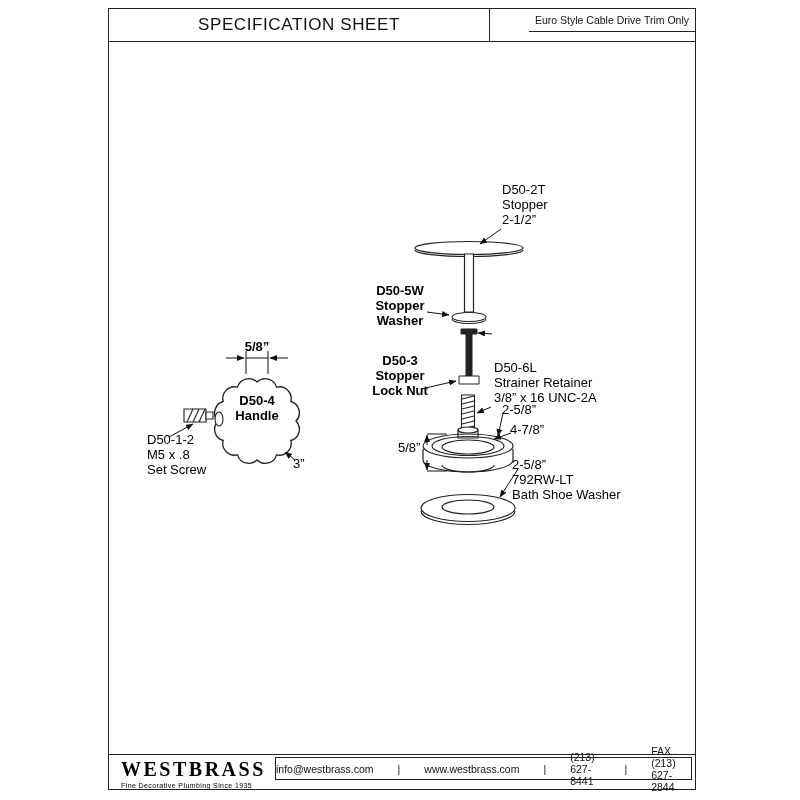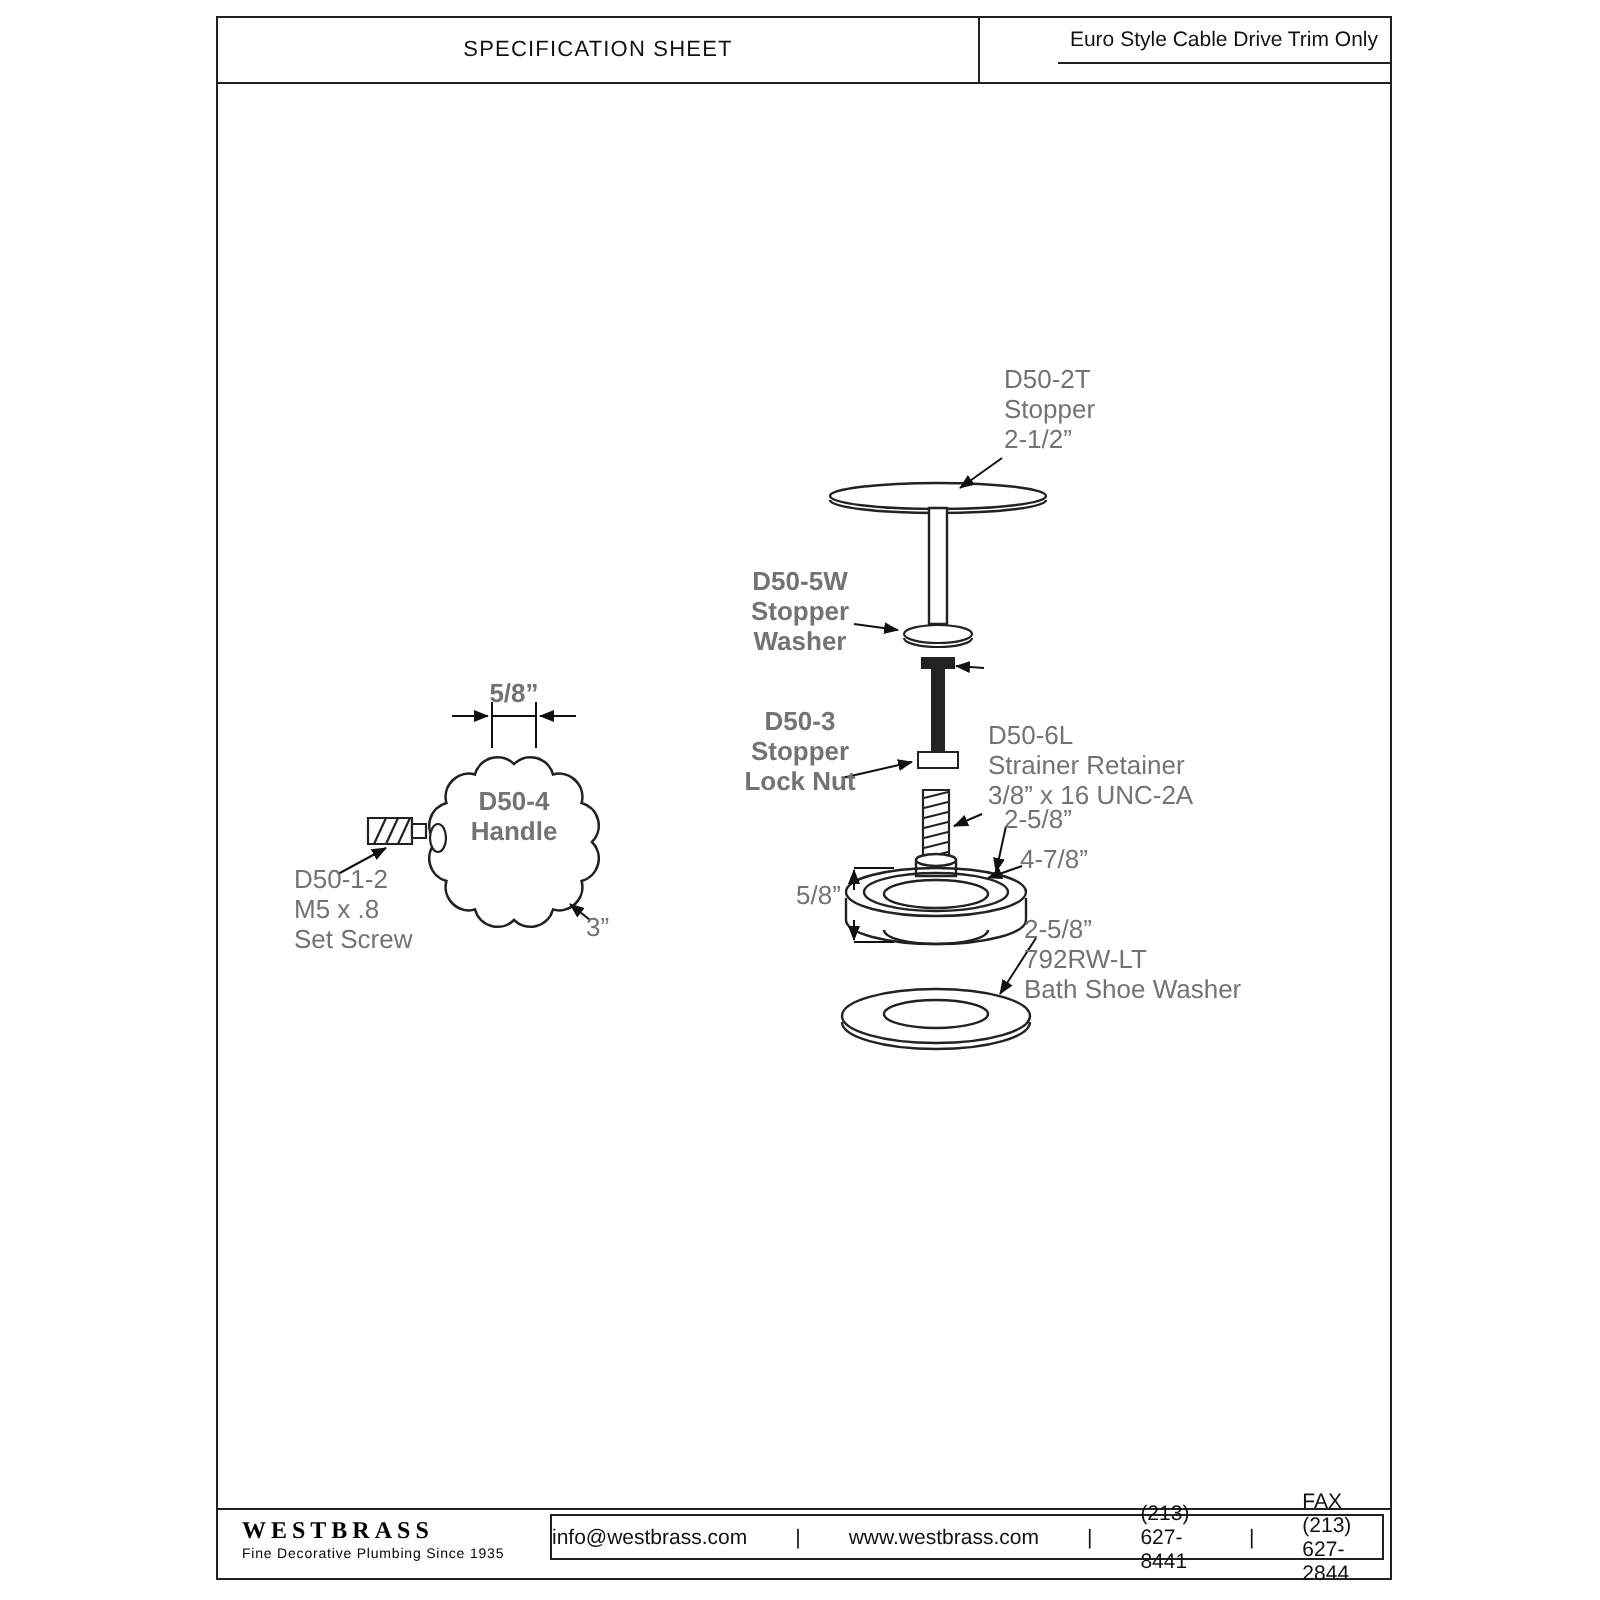--- a/index.html
+++ b/index.html
@@ -1,30 +1,30 @@
 <!DOCTYPE html>
 <html><head>
 <meta charset="utf-8">
 <style>
   html,body{margin:0;padding:0;background:#fff;}
   body{width:800px;height:800px;position:relative;font-family:"Liberation Sans",sans-serif;color:#111;}
   .sheet{position:absolute;left:108px;top:8px;width:588px;height:782px;border:1.5px solid #222;box-sizing:border-box;background:#fff;}
   .header{display:flex;height:32px;border-bottom:1.5px solid #222;}
   .h-cell1{width:156px;border-right:1.5px solid #222;display:flex;align-items:center;padding-left:13px;font-size:13.5px;box-sizing:border-box;}
   .h-cell1 .val{margin-left:16px;}
-  .h-cell2{flex:1;border-right:1.5px solid #222;display:flex;align-items:center;justify-content:center;font-size:11px;letter-spacing:.6px;}
+  .h-cell2{flex:1;border-right:1.5px solid #222;display:flex;align-items:center;justify-content:center;font-size:17px;letter-spacing:.6px;}
   .h-cell3{width:166px;box-sizing:border-box;margin-left:39px;}
   .h-cell3-inner{height:22px;border-bottom:1.5px solid #222;display:flex;align-items:center;justify-content:center;font-size:10.5px;}
   .diagram{position:absolute;left:0;top:32px;width:586px;height:712px;}
   .diagram svg{position:absolute;left:0;top:0;}
-  .lbl{position:absolute;font-size:13px;line-height:15px;white-space:pre-line;color:#737373;}
+  .lbl{position:absolute;font-size:13px;line-height:15px;white-space:pre-line;color:#000000;}
   .ctr{text-align:center;font-weight:bold;}
   .footer{position:absolute;left:0;bottom:0;width:100%;height:35px;border-top:1.5px solid #222;display:flex;box-sizing:border-box;background:#fff;}
   .logo{width:166px;padding:3px 0 0 12px;box-sizing:border-box;}
-  .brand{font-family:"Liberation Serif",serif;font-weight:700;font-size:12px;letter-spacing:2.5px;color:#000;}
+  .brand{font-family:"Liberation Serif",serif;font-weight:700;font-size:20px;letter-spacing:2.5px;color:#000;}
   .tagline{font-size:7px;letter-spacing:.4px;margin-top:1px;color:#000;}
   .contact{flex:1;margin:2px 3px 9px 0;border:1.2px solid #222;display:flex;align-items:center;justify-content:center;font-size:10.5px;gap:24px;}
   .sep{color:#111;}
   svg *{vector-effect:non-scaling-stroke;}
 </style>
 </head>
 <body>
 
 <div class="sheet">
 

